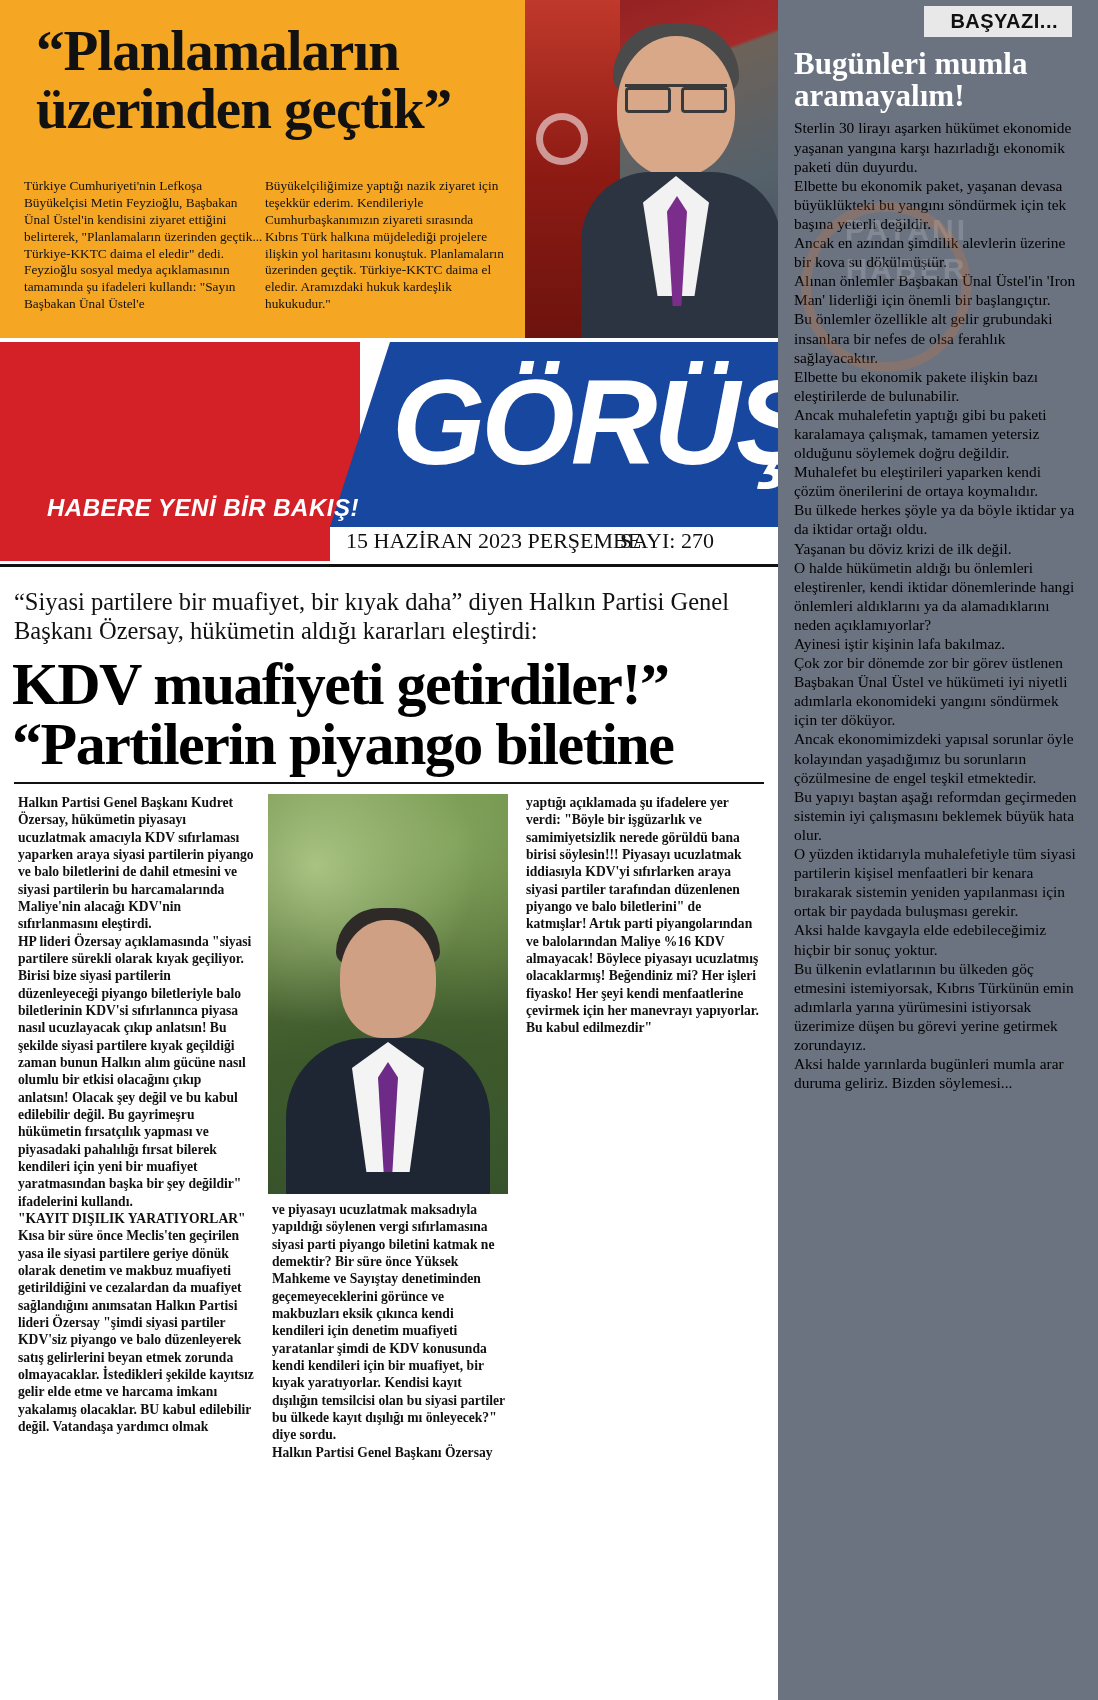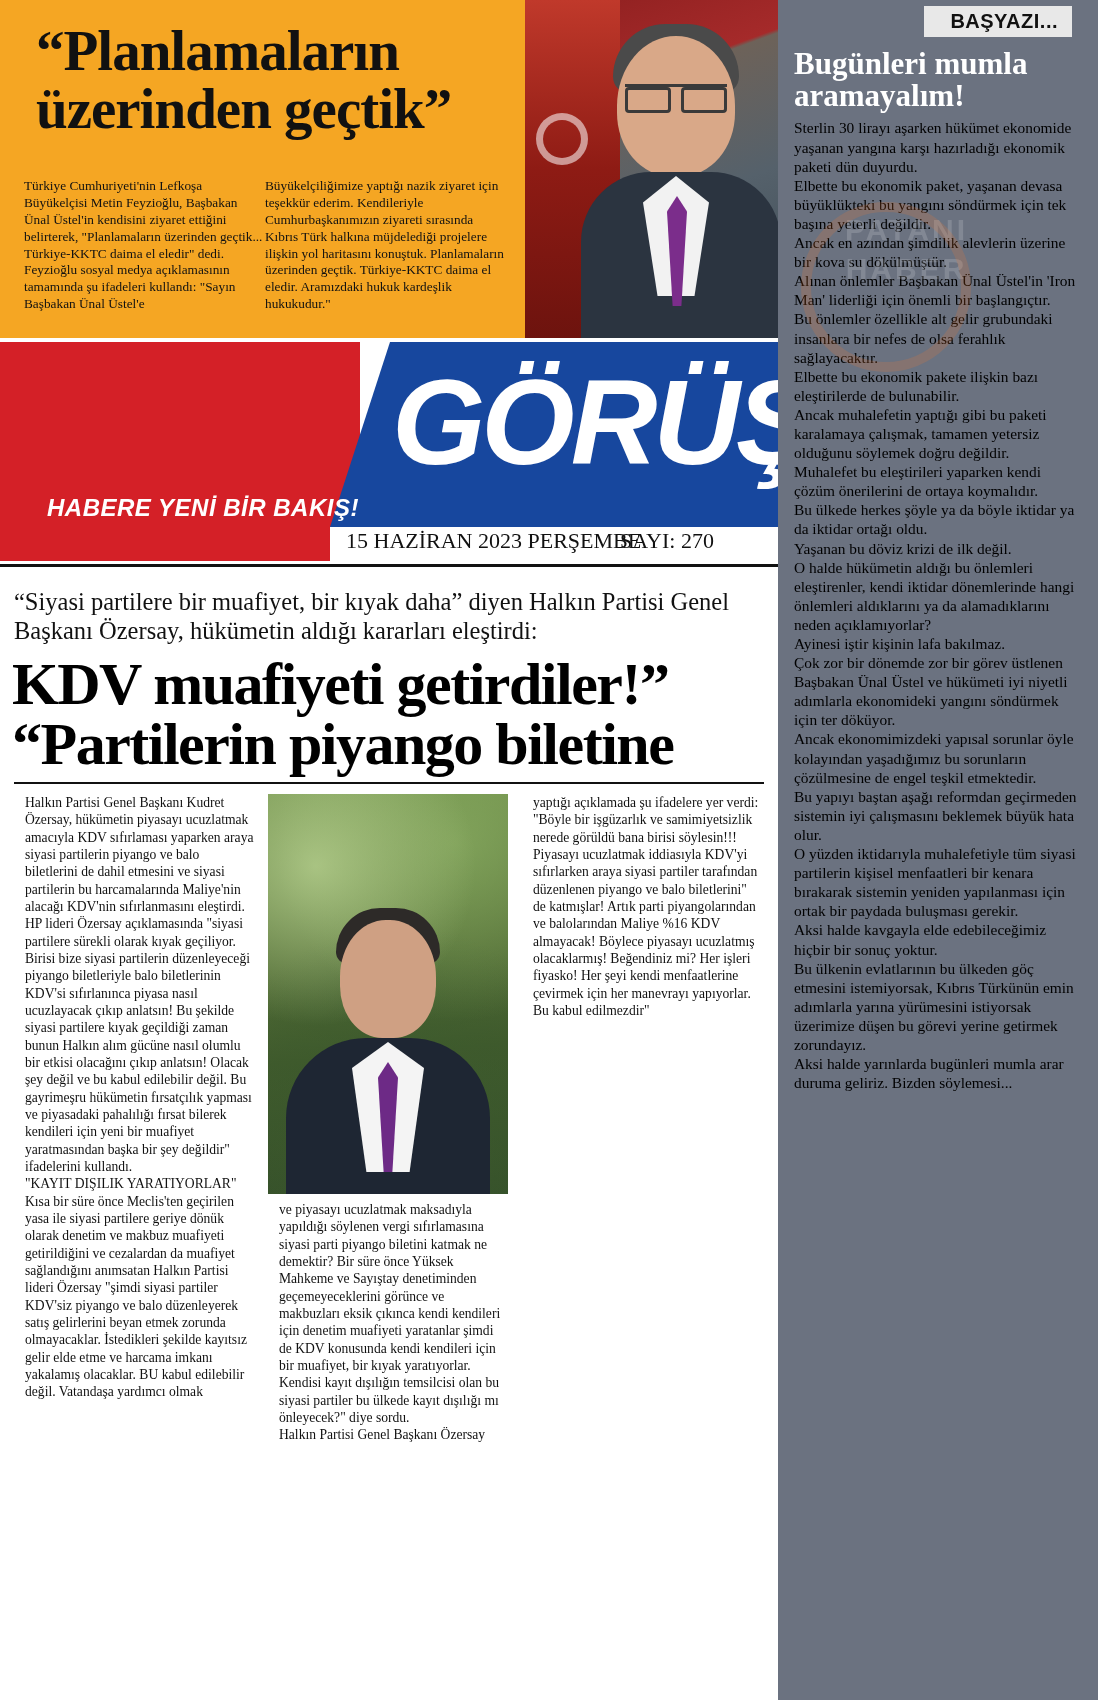--- a/index.html
+++ b/index.html
@@ -99,21 +99,21 @@
   }
   .bigheadline{
     margin:10px 12px 0 12px;font-size:60px;line-height:0.99;font-weight:bold;color:#000;
     letter-spacing:-1.5px;
   }
   .hr-thin{margin:8px 14px 0 14px;height:2px;background:#111;}
 
   
   .bodywrap{display:flex;gap:14px;margin:10px 14px 0 14px;}
   .bcol{width:240px;font-size:13.6px;line-height:1.275;color:#111;text-align:left;}
-  .bcol p{margin:0 0 0 11px;}
+  .bcol p{margin:0 0 0 4px;font-weight:bold;}
   .midphoto{
     width:240px;height:400px;margin-bottom:7px;position:relative;overflow:hidden;
     background:linear-gradient(175deg,#6f8f4a 0%,#557038 38%,#3f5a2c 64%,#35502a 100%);
   }
   .midphoto .blur{
     position:absolute;inset:0;
     background:
       radial-gradient(circle at 20% 18%,rgba(190,215,150,.75),transparent 42%),
       radial-gradient(circle at 78% 12%,rgba(140,175,100,.7),transparent 45%),
       radial-gradient(circle at 55% 80%,rgba(60,90,45,.8),transparent 55%);

